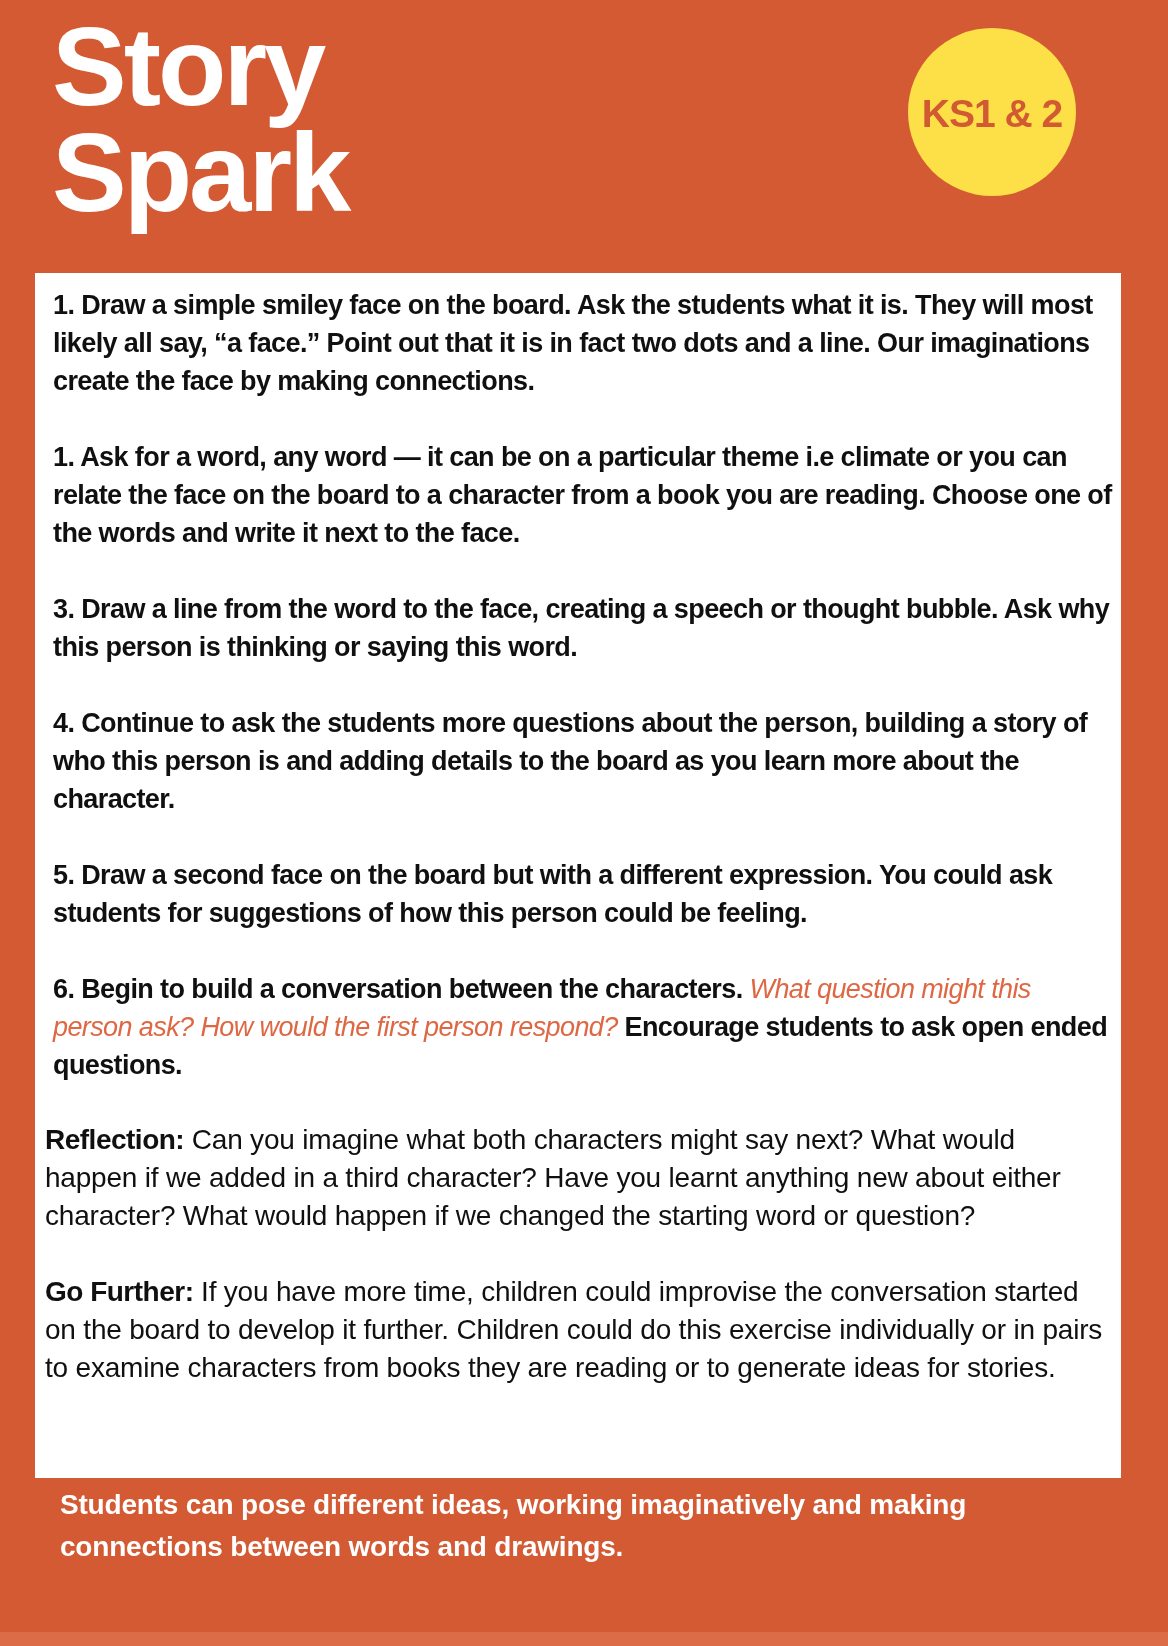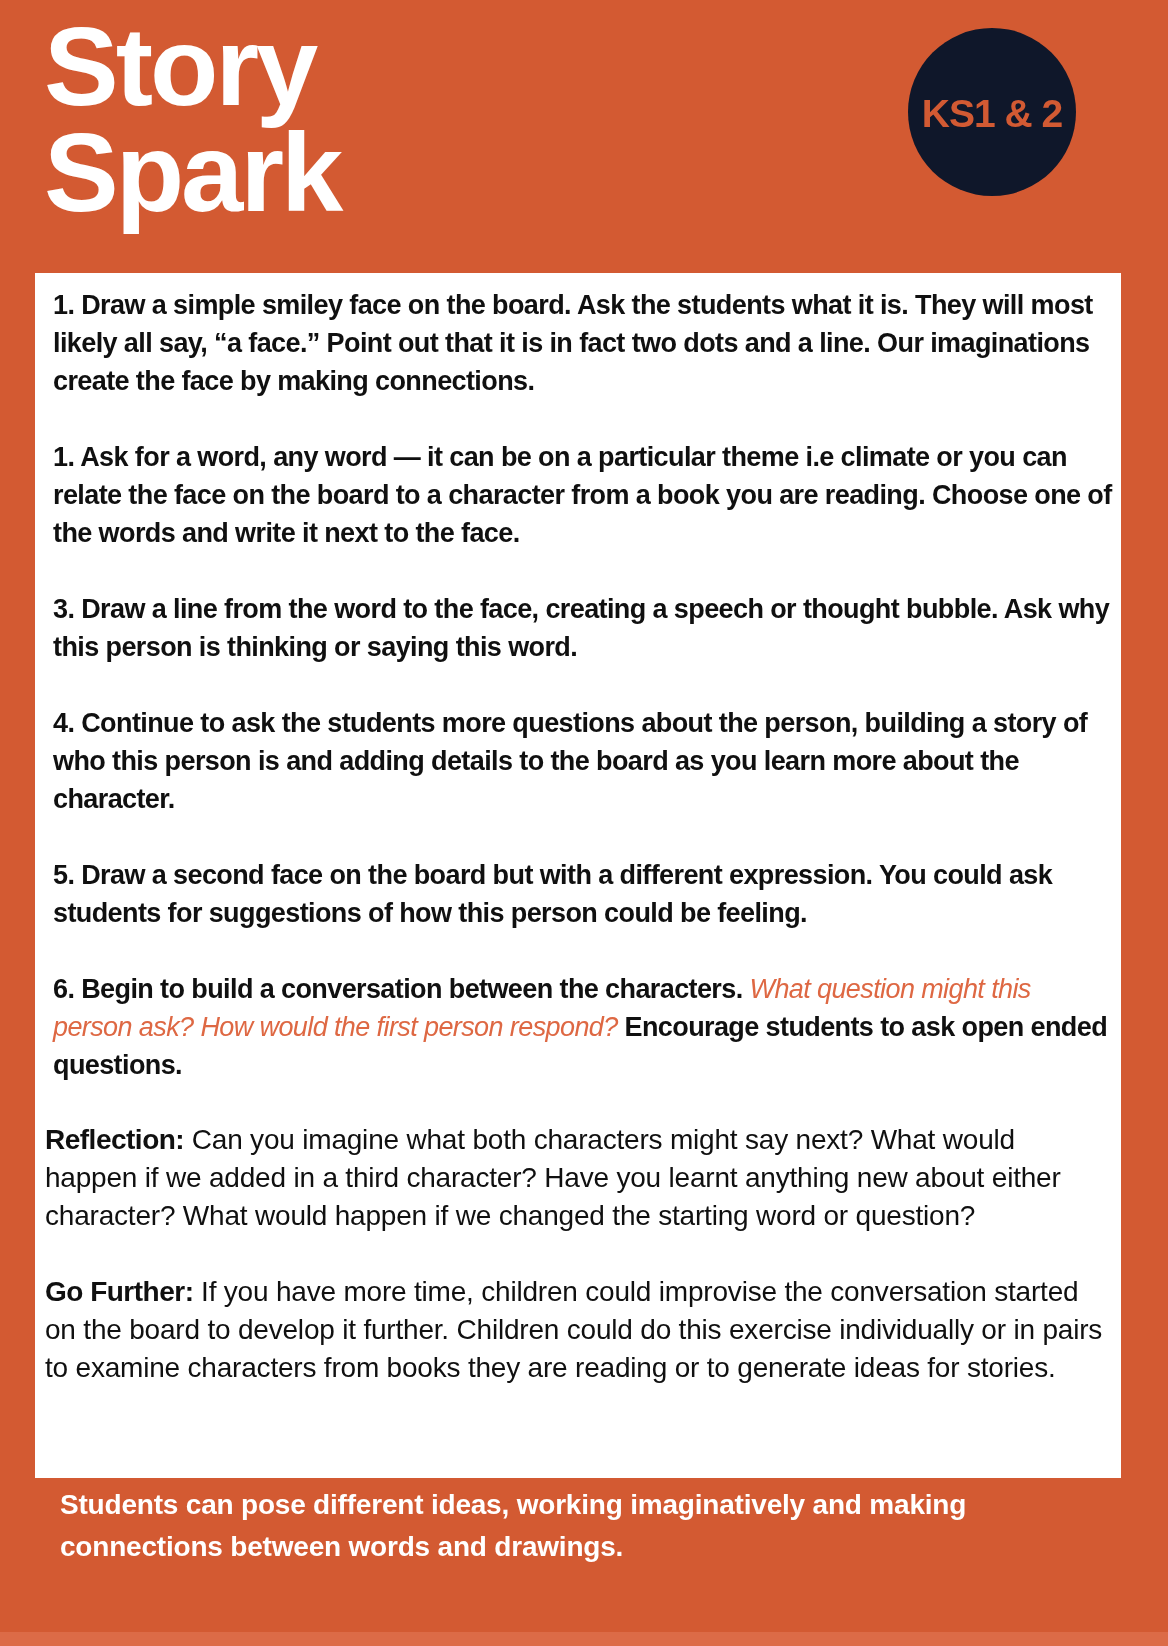--- a/index.html
+++ b/index.html
@@ -10,37 +10,37 @@
   .page {
     position: relative;
     width: 1168px;
     height: 1646px;
     background: #D35A32;
     overflow: hidden;
   }
   
   .title {
     position: absolute;
-    left: 44px;
+    left: 52px;
     top: 14px;
     color: #FFFFFF;
     font-weight: bold;
     font-size: 112px;
     line-height: 106px;
     letter-spacing: -3px;
     white-space: pre-line;
   }
   .badge {
     position: absolute;
     left: 908px;
     top: 28px;
     width: 168px;
     height: 168px;
     border-radius: 50%;
-    background: #0f172a;
+    background: #fde047;
     display: flex;
     align-items: center;
     justify-content: center;
   }
   .badge-label {
     color: #D25A33;
     font-weight: bold;
     font-size: 39px;
     letter-spacing: -1px;
     margin-top: 4px;

